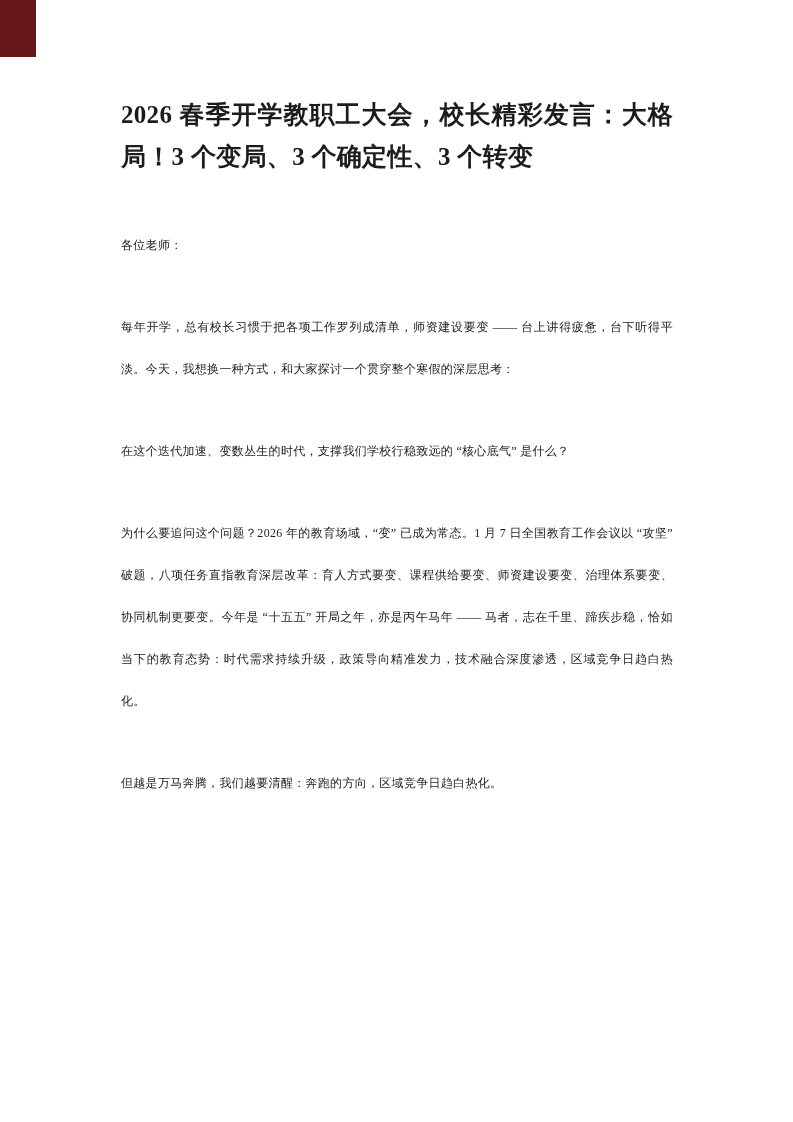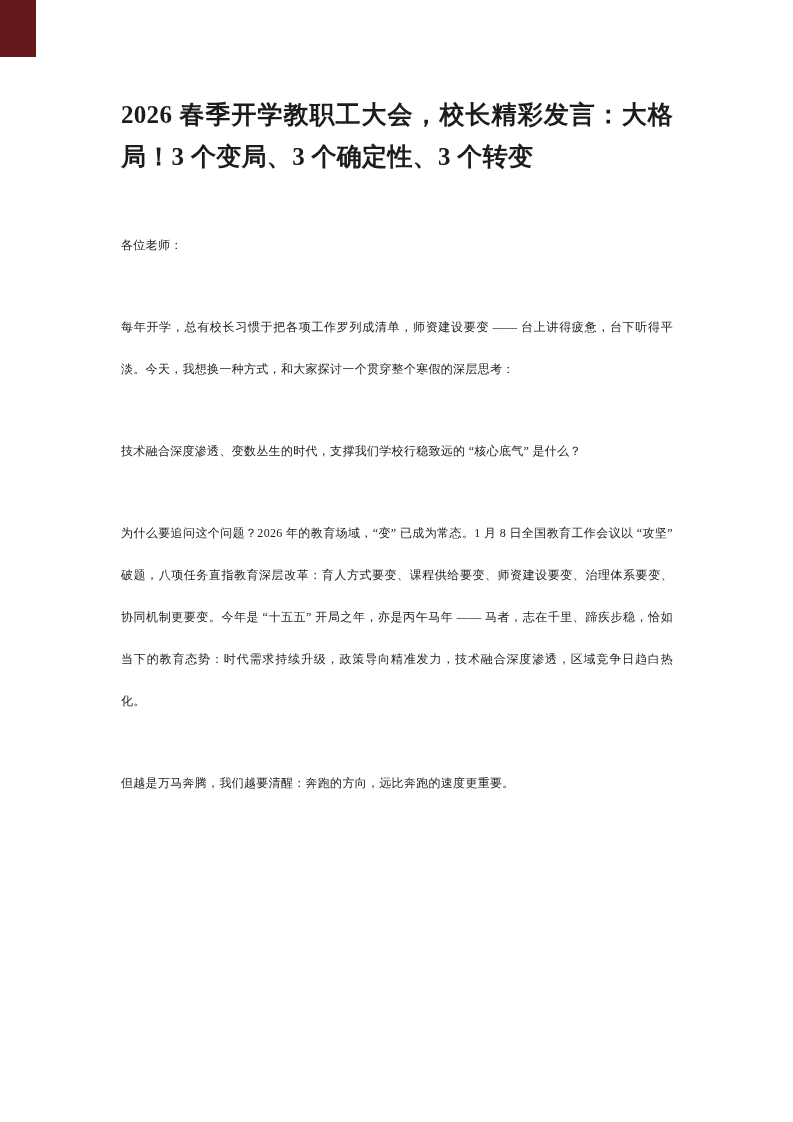--- a/index.html
+++ b/index.html
@@ -60,21 +60,21 @@
   <div class="corner-block"></div>
 
   <div class="content">
 
     <h1 class="doc-title">2026 春季开学教职工大会，校长精彩发言：大格局！3 个变局、3 个确定性、3 个转变</h1>
 
     <p class="doc-para">各位老师：</p>
 
     <p class="doc-para">每年开学，总有校长习惯于把各项工作罗列成清单，师资建设要变 —— 台上讲得疲惫，台下听得平淡。今天，我想换一种方式，和大家探讨一个贯穿整个寒假的深层思考：</p>
 
-    <p class="doc-para">技术融合深度渗透、变数丛生的时代，支撑我们学校行稳致远的 “核心底气” 是什么？</p>
+    <p class="doc-para">在这个迭代加速、变数丛生的时代，支撑我们学校行稳致远的 “核心底气” 是什么？</p>
 
-    <p class="doc-para">为什么要追问这个问题？2026 年的教育场域，“变” 已成为常态。1 月 8 日全国教育工作会议以 “攻坚” 破题，八项任务直指教育深层改革：育人方式要变、课程供给要变、师资建设要变、治理体系要变、协同机制更要变。今年是 “十五五” 开局之年，亦是丙午马年 —— 马者，志在千里、蹄疾步稳，恰如当下的教育态势：时代需求持续升级，政策导向精准发力，技术融合深度渗透，区域竞争日趋白热化。</p>
+    <p class="doc-para">为什么要追问这个问题？2026 年的教育场域，“变” 已成为常态。1 月 7 日全国教育工作会议以 “攻坚” 破题，八项任务直指教育深层改革：育人方式要变、课程供给要变、师资建设要变、治理体系要变、协同机制更要变。今年是 “十五五” 开局之年，亦是丙午马年 —— 马者，志在千里、蹄疾步稳，恰如当下的教育态势：时代需求持续升级，政策导向精准发力，技术融合深度渗透，区域竞争日趋白热化。</p>
 
-    <p class="doc-para">但越是万马奔腾，我们越要清醒：奔跑的方向，远比奔跑的速度更重要。</p>
+    <p class="doc-para">但越是万马奔腾，我们越要清醒：奔跑的方向，区域竞争日趋白热化。</p>
 
   </div>
 
 </div>
 
 </body></html>

